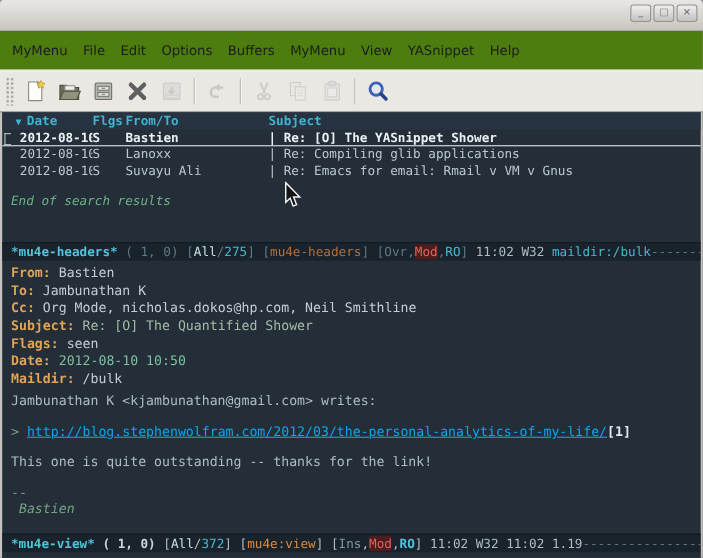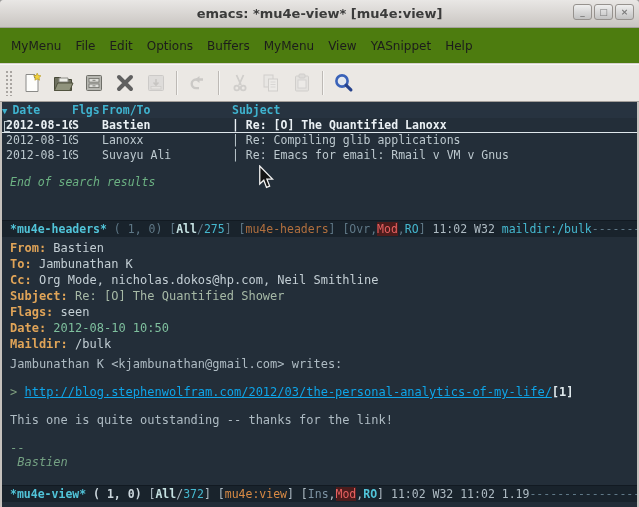--- a/index.html
+++ b/index.html
@@ -38,21 +38,21 @@
   
   .emacs{position:relative;height:420px;background:#232e39;overflow:hidden;
          border-left:2px solid #c6c2be;border-right:2px solid #c6c2be;
          font-family:"DejaVu Sans Mono","Liberation Mono",monospace;
          display:flex;flex-direction:column;}
   .frame{border-bottom:2px solid #c6c2be;}
 
   
   .headers-win{height:118px;position:relative;}
   .hrow{display:flex;height:15px;line-height:15px;font-size:11.5px;
-        white-space:pre;color:#bcc8ce;}
+        padding-left:12px;white-space:pre;color:#bcc8ce;}
   .header-line{height:16px;line-height:16px;background:#273340;color:#3fb3cf;font-weight:bold;}
   .header-line .col{color:#3fb3cf;}
   .col{display:inline-block;overflow:hidden;}
   .c-date{width:70px;}
   .c-flags{width:30px;}
   .c-from{width:130px;}
   .c-subj{flex:1;}
   .hrow .c-date span.dval{margin-left:4px;}
   .sort-arrow{margin-right:5px;font-size:9px;}
   .row-selected{color:#eaf0f4;font-weight:bold;border-bottom:1px solid #dfe7ec;}
@@ -63,21 +63,21 @@
 
   
   .modeline{height:17px;line-height:17px;background:#19232c;border-top:1px solid #121a22;
             font-size:11.5px;padding-left:8px;white-space:pre;overflow:hidden;}
   .modeline span{white-space:pre;text-align:center;}
   .s-cyanb{color:#51c4d9;font-weight:bold;}
   .s-cyan{color:#45b8cf;}
   .s-dim{color:#5f7887;}
   .s-gray{color:#aebbc3;}
   .s-grayb{color:#cbd6dc;font-weight:bold;}
-  .s-allb{color:#c6e2e2;font-weight:bold;}
+  .s-allb{color:#c6e2e2;font-weight:normal;}
   .s-orange{color:#d98b45;}
   .s-orangedim{color:#b06f3e;}
   .s-mod{color:#e66060;font-weight:normal;background:#4d1c1c;}
   .s-slate{color:#7d93a3;}
 
   
   .view-win{height:248px;padding:3px 0 0 8px;overflow:hidden;}
   .mh-row{height:16px;line-height:16px;font-size:12px;white-space:pre;}
   .mh-label{color:#e0a458;font-weight:bold;}
   .v-gray{color:#c3ced4;}
@@ -96,21 +96,20 @@
 
   
   .cursor{position:absolute;left:255px;top:165px;pointer-events:none;z-index:10;}
 </style>
 </head>
 <body>
 
 <div class="frame">
 
   <div class="titlebar">
-    <span class="title-text">emacs: *mu4e-view* [mu4e:view]</span>
     <div class="winbtns">
       <div class="wbtn">_</div>
       <div class="wbtn">□</div>
       <div class="wbtn">×</div>
     </div>
   </div>
 
   <div class="menubar">
     <span class="menu-item">MyMenu</span>
     <span class="menu-item">File</span>
@@ -218,21 +217,21 @@
         <span class="col c-date"><span class="sort-arrow">▼</span><span>Date</span></span>
         <span class="col c-flags">Flgs</span>
         <span class="col c-from">From/To</span>
         <span class="col c-subj">Subject</span>
       </div>
 
       <div class="hrow row-selected">
         <span class="col c-date"><span class="dval">2012-08-10</span></span>
         <span class="col c-flags">S</span>
         <span class="col c-from">Bastien</span>
-        <span class="col c-subj">| Re: [O] The Quantified Lanoxx</span>
+        <span class="col c-subj">| Re: [O] The YASnippet Shower</span>
       </div>
       <div class="hrow">
         <span class="col c-date"><span class="dval">2012-08-10</span></span>
         <span class="col c-flags">S</span>
         <span class="col c-from">Lanoxx</span>
         <span class="col c-subj">| Re: Compiling glib applications</span>
       </div>
       <div class="hrow">
         <span class="col c-date"><span class="dval">2012-08-10</span></span>
         <span class="col c-flags">S</span>

